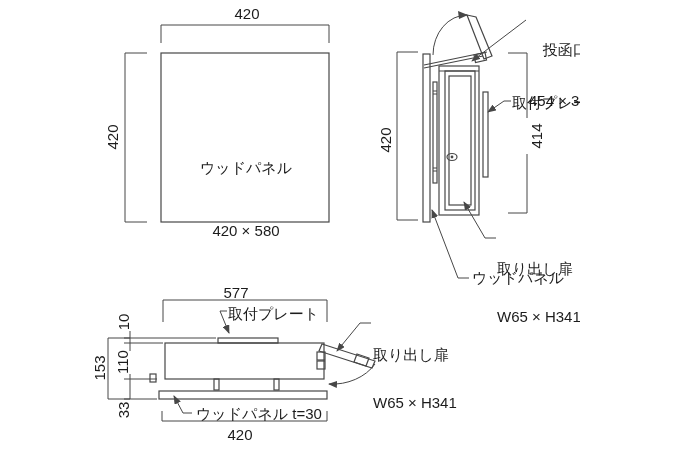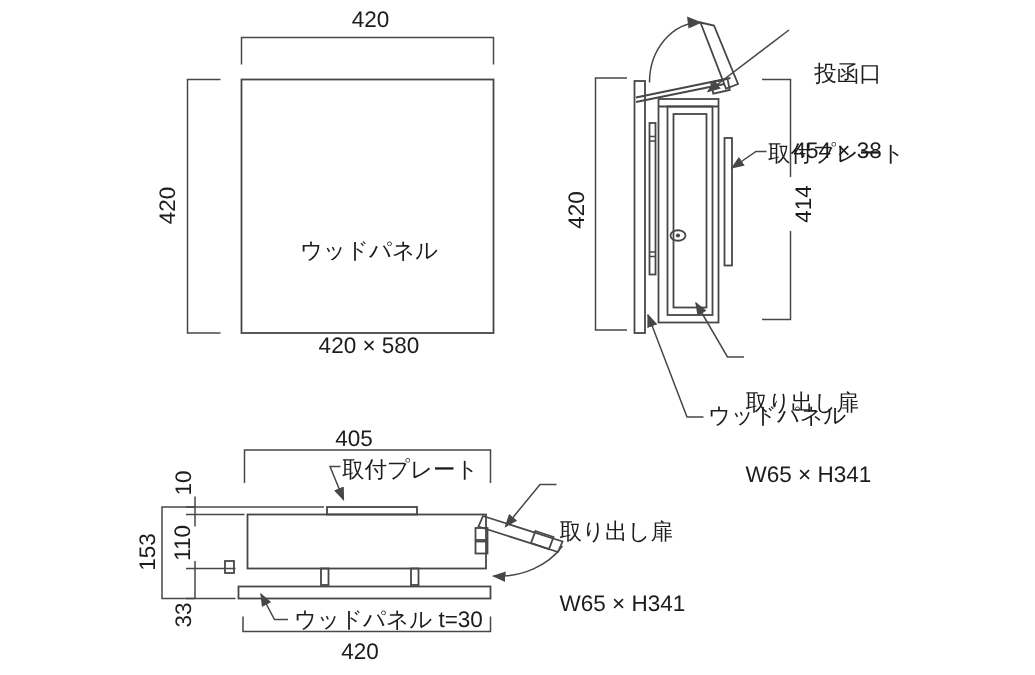--- a/index.html
+++ b/index.html
@@ -1,18 +1,18 @@
 <!DOCTYPE html>
 <html><head>
 <meta charset="utf-8">
 <style>
   html,body{margin:0;padding:0;background:#fff;}
   #stage{
     position:relative;width:580px;height:450px;background:#fff;overflow:hidden;
-    font-family:"Liberation Sans","DejaVu Sans",sans-serif;color:#1c1c1c;padding-left:36px;
+    font-family:"Liberation Sans","DejaVu Sans",sans-serif;color:#1c1c1c;
   }
   #stage svg{position:absolute;left:0;top:0;}
   .txt{position:absolute;font-size:15px;line-height:16px;white-space:pre;color:#1c1c1c;}
   .ctr{transform:translateX(-50%);}           
   .vtext{position:absolute;font-size:15px;white-space:pre;color:#1c1c1c;
          transform:translate(-50%,-50%) rotate(-90deg);}
   .lh17{line-height:17px;text-align:right;}
   .lh21{line-height:21px;text-align:center;}
 </style>
 </head>
@@ -120,21 +120,21 @@
     <div>投函口</div>
     <div>454 × 38</div>
   </div>
   <div class="txt" style="left:512px;top:95px">取付プレート</div>
   <div class="txt" style="left:497px;top:229px">
     <div>取り出し扉</div>
     <div>W65 × H341</div>
   </div>
   <div class="txt" style="left:472px;top:270px">ウッドパネル</div>
 
-  <div class="txt ctr" style="left:236px;top:285px">405</div>
+  <div class="txt ctr" style="left:236px;top:285px">577</div>
   <div class="txt" style="left:228px;top:306px">取付プレート</div>
   <div class="txt" style="left:373px;top:315px">
     <div>取り出し扉</div>
     <div>W65 × H341</div>
   </div>
   <div class="vtext" style="left:123px;top:322px">10</div>
   <div class="vtext" style="left:99px;top:368px">153</div>
   <div class="vtext" style="left:122px;top:362px">110</div>
   <div class="vtext" style="left:123px;top:410px">33</div>
   <div class="txt" style="left:196px;top:406px">ウッドパネル t=30</div>

